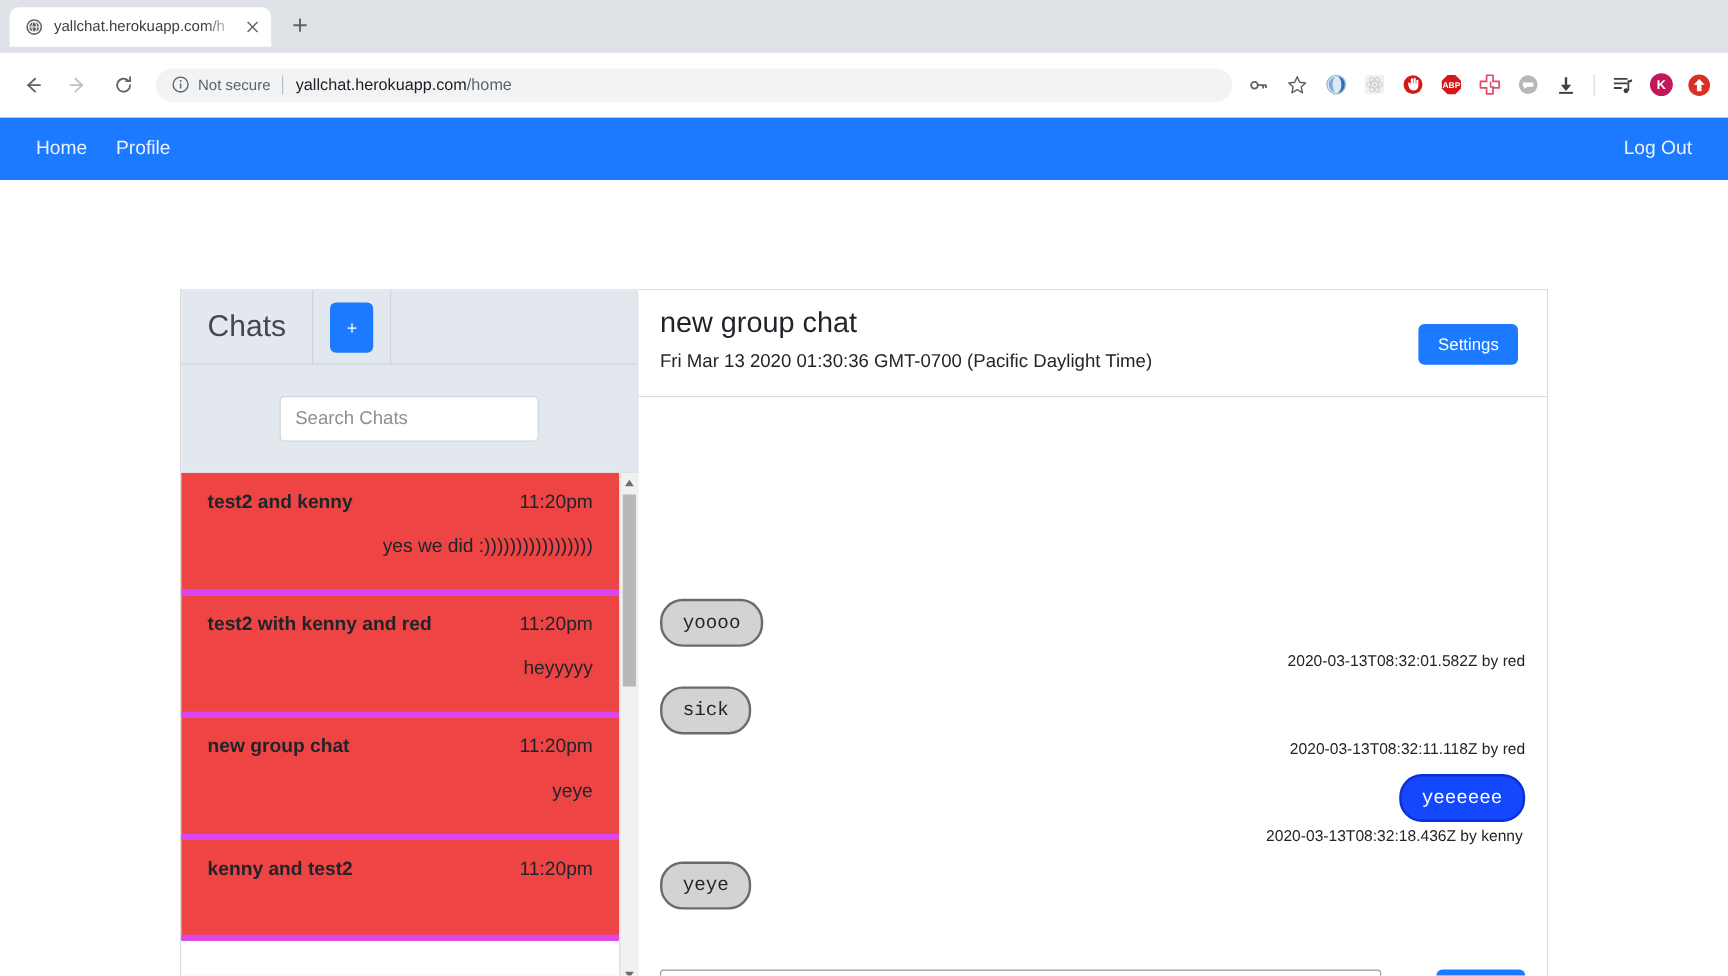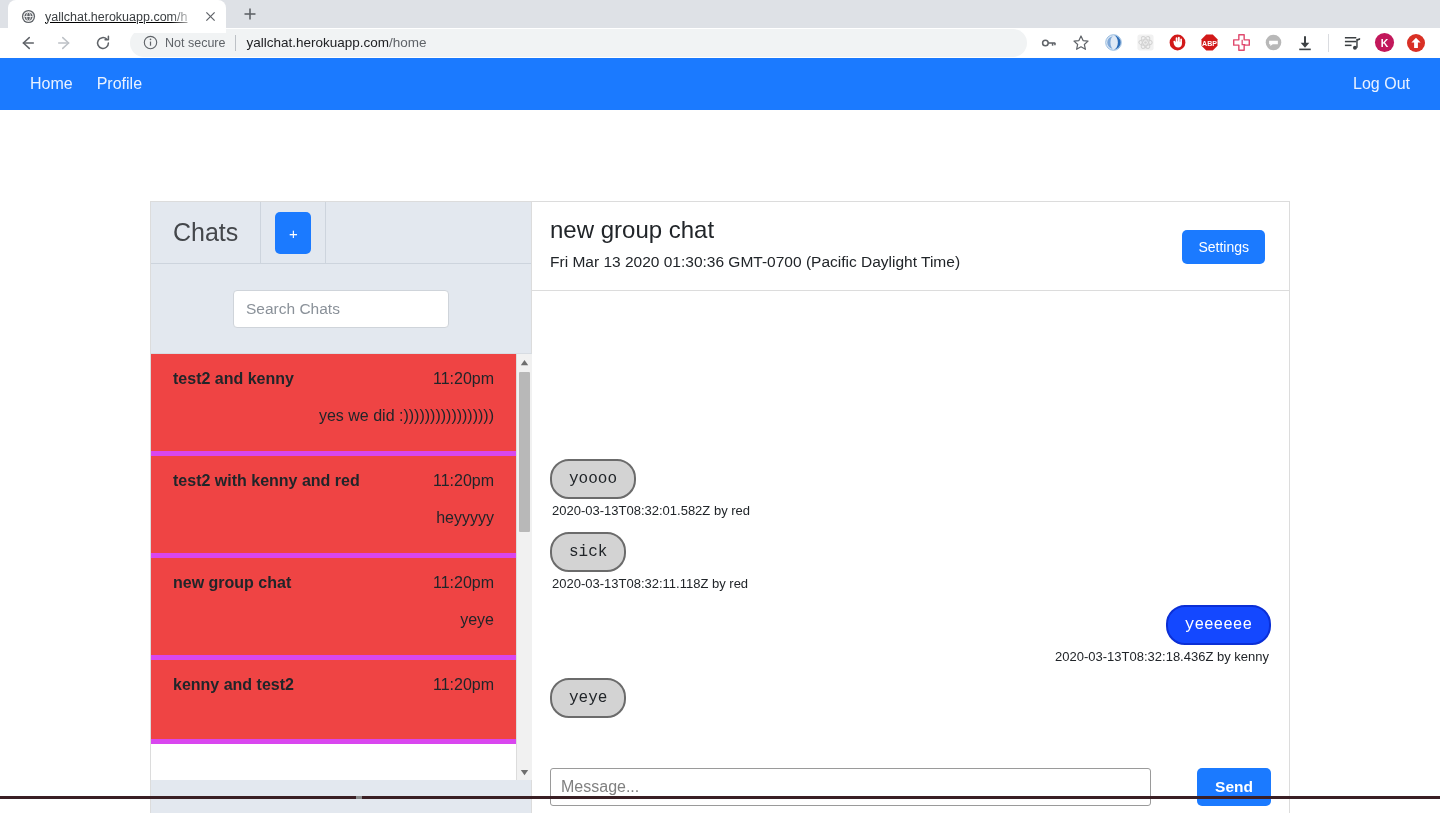--- a/index.html
+++ b/index.html
@@ -7,22 +7,22 @@
     margin: 0; padding: 0;
     width: 1440px; height: 813px;
     overflow: hidden;
     font-family: "Liberation Sans", sans-serif;
     background: #ffffff;
   }
 
   
   .browser-chrome { width: 1440px; background: #dee1e6; }
   .tabstrip {
-    height: 28px; display: flex; align-items: flex-start;
-    padding-left: 8px; background: #dee1e6; text-decoration: underline;
+    height: 44px; display: flex; align-items: center;
+    padding-left: 8px; background: #dee1e6;
   }
   .tab {
     height: 33px; width: 218px;
     background: #ffffff;
     border-radius: 8px 8px 0 0;
     display: flex; align-items: center;
     padding: 0 8px 0 12px;
     position: relative;
   }
   .tab-favicon {
@@ -43,21 +43,21 @@
     display: flex; align-items: center; justify-content: center;
     color: #5f6368;
   }
   .newtab {
     width: 28px; height: 28px; margin-left: 10px; margin-bottom: 3px;
     display: flex; align-items: center; justify-content: center;
     color: #5f6368; border-radius: 50%;
   }
 
   .toolbar {
-    height: 30px; background: #ffffff;
+    height: 54px; background: #ffffff;
     display: flex; align-items: center;
     padding: 0 8px;
     border-bottom: 1px solid #ffffff;
   }
   .nav-btn {
     width: 28px; height: 28px; margin: 0 5px;
     display: flex; align-items: center; justify-content: center;
     color: #5f6368;
   }
   .nav-btn.disabled { color: #bdc1c6; }
@@ -243,20 +243,21 @@
     background: #d3d3d3; color: #212529;
     border: 2px solid #6b6b6b;
   }
   .bubble.out {
     background: #1448ff; color: #ffffff;
     border: 2px solid #0b2fd6;
   }
   .msg-meta {
     font-size: 13px; color: #212529;
     margin: 4px 0 14px 2px;
+    text-align: right;
   }
   .msg-row.out + .msg-meta { text-align: right; margin-right: 2px; }
 
   .composer {
     height: 70px;
     display: flex; align-items: center;
     padding: 0 18px 16px 18px;
   }
   .msg-input {
     flex: 1 1 auto; height: 38px;

